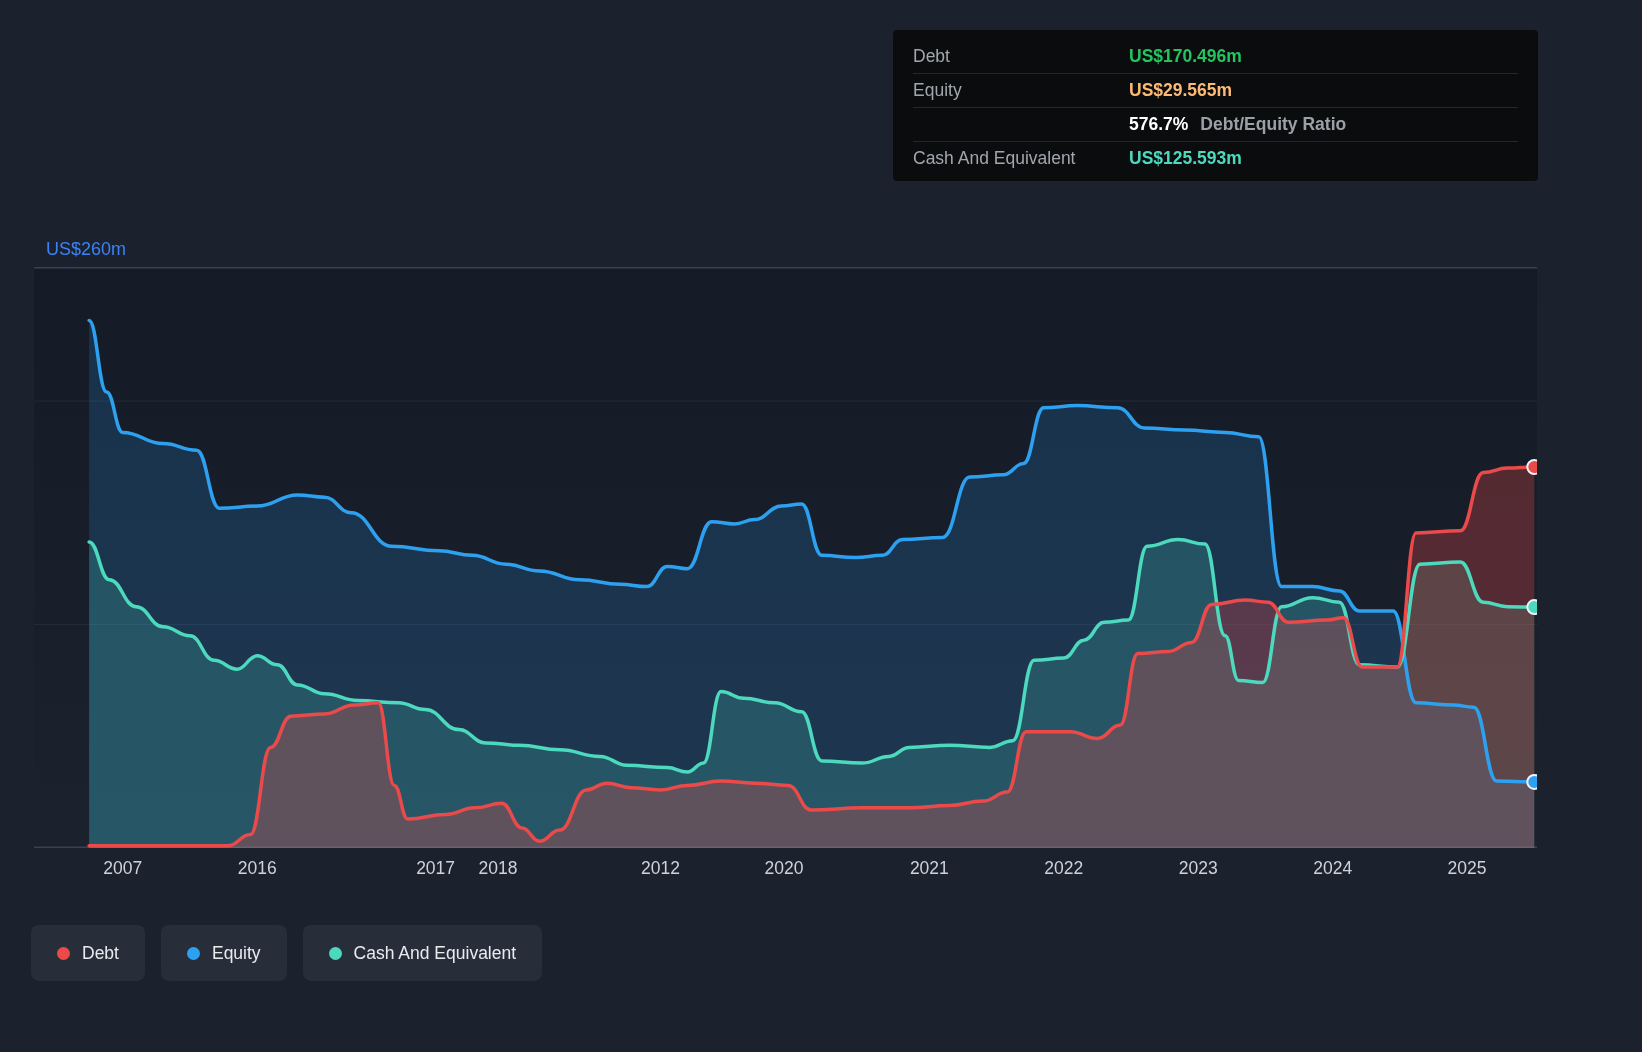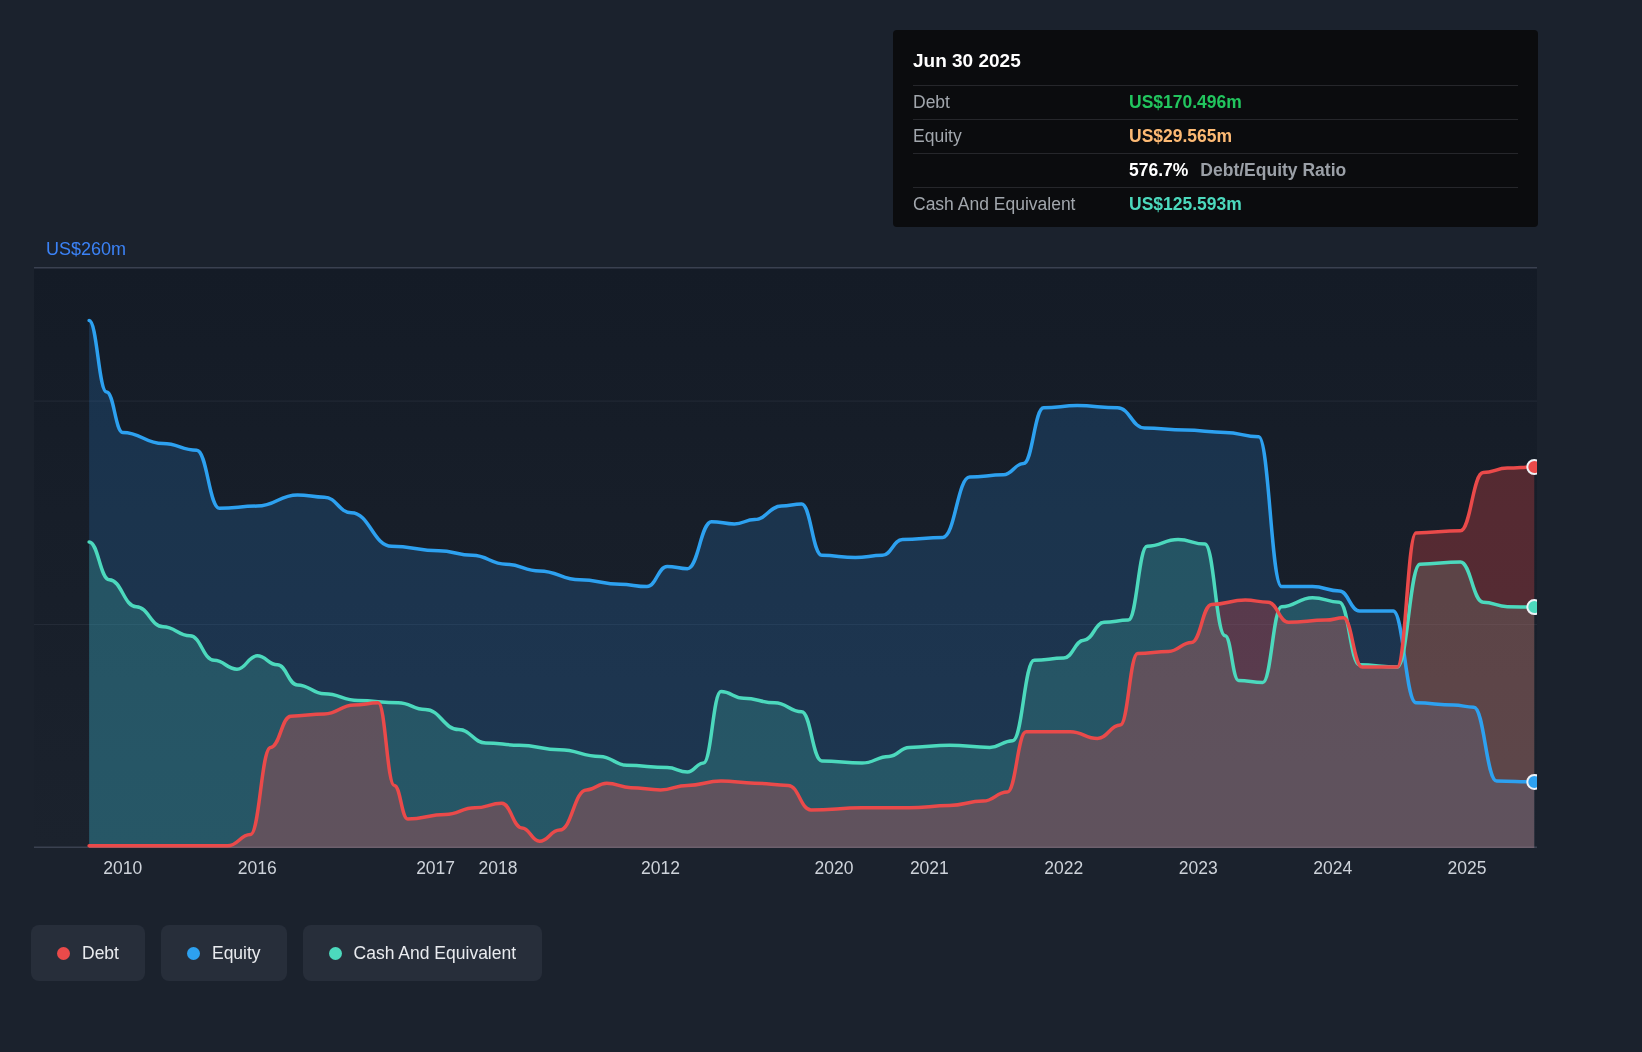--- a/index.html
+++ b/index.html
@@ -32,21 +32,20 @@
   .legend-pill{
     display:flex;align-items:center;gap:12px;height:56px;padding:0 26px;
     background:#272e3a;border-radius:8px;font-size:17.5px;color:#e9ebef;cursor:pointer;
   }
   .legend-dot{width:13px;height:13px;border-radius:50%;flex:none}
 </style>
 </head>
 <body>
 
 <div class="tooltip">
-  <div class="tt-title">Jun 30 2025</div>
   <div class="tt-row">
     <span class="tt-label">Debt</span>
     <span class="tt-value" id="tt-debt-val" style="color: #22c55e;">US$170.496m</span>
   </div>
   <div class="tt-row">
     <span class="tt-label">Equity</span>
     <span class="tt-value" id="tt-equity-val" style="color: #fdba74;">US$29.565m</span>
   </div>
   <div class="tt-row">
     <span class="tt-label"></span>
@@ -79,26 +78,26 @@
     <path d="M55.1,578.8C118.1,578.8 130.6,578.8 193.6,578.8C204.0,578.8 206.1,567.6 216.4,567.6C225.6,567.6 227.4,480.4 236.6,480.4C245.8,480.4 247.6,449.2 256.8,449.2C272.1,449.2 275.1,446.9 290.4,446.9C303.8,446.9 306.5,438.0 320.0,438.0C331.0,438.0 333.2,435.8 344.2,435.8C351.5,435.8 353.0,518.4 360.3,518.4C366.4,518.4 367.6,552.0 373.7,552.0C390.8,552.0 394.3,547.5 411.4,547.5C424.8,547.5 427.5,540.8 441.0,540.8C453.2,540.8 455.6,536.3 467.8,536.3C477.0,536.3 478.8,560.9 488.0,560.9C495.9,560.9 497.5,574.3 505.5,574.3C514.6,574.3 516.5,563.1 525.6,563.1C537.9,563.1 540.3,522.9 552.5,522.9C561.7,522.9 563.5,516.2 572.7,516.2C583.7,516.2 585.9,520.7 596.9,520.7C610.3,520.7 613.0,522.9 626.5,522.9C638.7,522.9 641.1,518.4 653.4,518.4C668.6,518.4 671.7,514.0 687.0,514.0C702.2,514.0 705.3,516.2 720.6,516.2C735.9,516.2 738.9,518.4 754.2,518.4C764.6,518.4 766.7,543.0 777.0,543.0C800.3,543.0 804.9,540.8 828.1,540.8C849.5,540.8 853.8,540.8 875.2,540.8C893.5,540.8 897.2,538.5 915.5,538.5C930.8,538.5 933.8,534.1 949.1,534.1C960.1,534.1 962.3,525.1 973.3,525.1C981.9,525.1 983.6,464.8 992.1,464.8C1012.3,464.8 1016.3,464.8 1036.5,464.8C1048.7,464.8 1051.2,471.5 1063.4,471.5C1073.8,471.5 1075.9,458.1 1086.2,458.1C1094.2,458.1 1095.8,386.6 1103.7,386.6C1117.8,386.6 1120.6,384.4 1134.6,384.4C1145.0,384.4 1147.1,375.4 1157.5,375.4C1166.7,375.4 1168.5,337.4 1177.7,337.4C1192.9,337.4 1196.0,333.0 1211.3,333.0C1221.7,333.0 1223.7,335.2 1234.1,335.2C1243.3,335.2 1245.1,355.3 1254.3,355.3C1271.4,355.3 1274.8,353.1 1291.9,353.1C1299.9,353.1 1301.5,350.8 1309.4,350.8C1318.0,350.8 1319.7,400.0 1328.2,400.0C1344.1,400.0 1347.3,400.0 1363.2,400.0C1371.7,400.0 1373.5,265.9 1382.0,265.9C1402.2,265.9 1406.2,263.7 1426.4,263.7C1436.8,263.7 1438.8,205.6 1449.2,205.6C1460.2,205.6 1462.4,201.1 1473.4,201.1C1485.6,201.1 1488.1,200.0 1500.3,200.0L1500.3,581L55.1,581Z" fill="rgba(230,72,74,0.30)"></path>
     <path d="M55.1,53.6C63.1,53.6 64.7,125.1 72.6,125.1C79.9,125.1 81.4,165.4 88.7,165.4C107.1,165.4 110.7,176.5 129.1,176.5C144.3,176.5 147.4,183.2 162.7,183.2C173.1,183.2 175.1,241.3 185.5,241.3C202.6,241.3 206.1,239.1 223.2,239.1C241.5,239.1 245.2,227.9 263.5,227.9C275.7,227.9 278.2,230.2 290.4,230.2C302.6,230.2 305.0,245.8 317.3,245.8C335.6,245.8 339.3,279.3 357.6,279.3C379.0,279.3 383.3,283.8 404.7,283.8C419.9,283.8 423.0,288.3 438.3,288.3C453.5,288.3 456.6,297.2 471.9,297.2C487.1,297.2 490.2,303.9 505.5,303.9C523.8,303.9 527.5,312.8 545.8,312.8C564.1,312.8 567.8,317.3 586.1,317.3C598.4,317.3 600.8,319.6 613.0,319.6C622.2,319.6 624.0,299.4 633.2,299.4C642.4,299.4 644.2,301.7 653.4,301.7C664.4,301.7 666.6,254.7 677.6,254.7C687.9,254.7 690.0,257.0 700.4,257.0C709.6,257.0 711.4,252.5 720.6,252.5C732.8,252.5 735.2,239.1 747.5,239.1C756.6,239.1 758.5,236.9 767.6,236.9C776.8,236.9 778.6,288.3 787.8,288.3C803.1,288.3 806.1,290.5 821.4,290.5C833.6,290.5 836.1,288.3 848.3,288.3C857.5,288.3 859.3,272.6 868.5,272.6C886.8,272.6 890.5,270.4 908.8,270.4C921.0,270.4 923.5,210.1 935.7,210.1C951.0,210.1 954.0,207.8 969.3,207.8C978.5,207.8 980.3,196.6 989.5,196.6C998.6,196.6 1000.5,140.8 1009.6,140.8C1024.9,140.8 1028.0,138.5 1043.2,138.5C1061.6,138.5 1065.2,140.8 1083.6,140.8C1095.8,140.8 1098.2,160.9 1110.4,160.9C1128.8,160.9 1132.4,163.1 1150.8,163.1C1169.1,163.1 1172.8,165.4 1191.1,165.4C1206.4,165.4 1209.4,169.8 1224.7,169.8C1235.1,169.8 1237.2,319.6 1247.6,319.6C1261.6,319.6 1264.4,319.6 1278.5,319.6C1290.7,319.6 1293.2,324.0 1305.4,324.0C1314.5,324.0 1316.4,344.1 1325.5,344.1C1340.8,344.1 1343.9,344.1 1359.2,344.1C1369.5,344.1 1371.6,435.8 1382.0,435.8C1399.1,435.8 1402.5,438.0 1419.6,438.0C1428.8,438.0 1430.6,440.2 1439.8,440.2C1450.2,440.2 1452.3,514.0 1462.7,514.0C1479.8,514.0 1483.2,514.9 1500.3,514.9" fill="none" stroke="#2da1f0" stroke-width="3.5" stroke-linejoin="round" stroke-linecap="round"></path>
     <path d="M55.1,274.9C64.3,274.9 66.1,312.8 75.3,312.8C87.5,312.8 90.0,339.7 102.2,339.7C114.4,339.7 116.8,359.8 129.1,359.8C141.3,359.8 143.7,368.7 155.9,368.7C166.9,368.7 169.1,393.3 180.1,393.3C190.5,393.3 192.6,402.2 203.0,402.2C212.2,402.2 214.0,388.8 223.2,388.8C232.3,388.8 234.2,397.8 243.3,397.8C252.5,397.8 254.3,417.9 263.5,417.9C275.7,417.9 278.2,426.8 290.4,426.8C305.7,426.8 308.7,433.5 324.0,433.5C342.3,433.5 346.0,435.8 364.3,435.8C376.5,435.8 379.0,442.5 391.2,442.5C406.5,442.5 409.5,462.6 424.8,462.6C437.0,462.6 439.5,476.0 451.7,476.0C467.0,476.0 470.0,478.2 485.3,478.2C503.6,478.2 507.3,482.7 525.6,482.7C544.0,482.7 547.6,489.4 566.0,489.4C578.2,489.4 580.6,498.3 592.9,498.3C611.2,498.3 614.9,500.6 633.2,500.6C642.4,500.6 644.2,505.0 653.4,505.0C660.7,505.0 662.2,496.1 669.5,496.1C677.4,496.1 679.0,424.6 687.0,424.6C697.4,424.6 699.4,431.3 709.8,431.3C723.9,431.3 726.7,435.8 740.7,435.8C753.0,435.8 755.4,444.7 767.6,444.7C776.8,444.7 778.6,493.9 787.8,493.9C806.1,493.9 809.8,496.1 828.1,496.1C840.4,496.1 842.8,489.4 855.0,489.4C864.2,489.4 866.0,480.4 875.2,480.4C893.5,480.4 897.2,478.2 915.5,478.2C933.8,478.2 937.5,480.4 955.8,480.4C966.2,480.4 968.3,473.7 978.7,473.7C988.5,473.7 990.4,393.3 1000.2,393.3C1013.7,393.3 1016.3,391.1 1029.8,391.1C1038.9,391.1 1040.8,373.2 1049.9,373.2C1059.1,373.2 1060.9,355.3 1070.1,355.3C1081.1,355.3 1083.3,353.1 1094.3,353.1C1102.9,353.1 1104.6,279.3 1113.1,279.3C1127.2,279.3 1130.0,272.6 1144.1,272.6C1156.3,272.6 1158.7,277.1 1170.9,277.1C1180.1,277.1 1181.9,368.7 1191.1,368.7C1197.2,368.7 1198.4,413.4 1204.6,413.4C1215.6,413.4 1217.8,415.6 1228.7,415.6C1237.3,415.6 1239.0,339.7 1247.6,339.7C1261.6,339.7 1264.4,330.7 1278.5,330.7C1290.7,330.7 1293.2,335.2 1305.4,335.2C1314.5,335.2 1316.4,397.8 1325.5,397.8C1342.7,397.8 1346.1,400.0 1363.2,400.0C1373.6,400.0 1375.7,297.2 1386.0,297.2C1404.4,297.2 1408.0,295.0 1426.4,295.0C1436.8,295.0 1438.8,335.2 1449.2,335.2C1460.2,335.2 1462.4,339.7 1473.4,339.7C1485.6,339.7 1488.1,340.1 1500.3,340.1" fill="none" stroke="#4cd9bd" stroke-width="3.5" stroke-linejoin="round" stroke-linecap="round"></path>
     <path d="M55.1,578.8C118.1,578.8 130.6,578.8 193.6,578.8C204.0,578.8 206.1,567.6 216.4,567.6C225.6,567.6 227.4,480.4 236.6,480.4C245.8,480.4 247.6,449.2 256.8,449.2C272.1,449.2 275.1,446.9 290.4,446.9C303.8,446.9 306.5,438.0 320.0,438.0C331.0,438.0 333.2,435.8 344.2,435.8C351.5,435.8 353.0,518.4 360.3,518.4C366.4,518.4 367.6,552.0 373.7,552.0C390.8,552.0 394.3,547.5 411.4,547.5C424.8,547.5 427.5,540.8 441.0,540.8C453.2,540.8 455.6,536.3 467.8,536.3C477.0,536.3 478.8,560.9 488.0,560.9C495.9,560.9 497.5,574.3 505.5,574.3C514.6,574.3 516.5,563.1 525.6,563.1C537.9,563.1 540.3,522.9 552.5,522.9C561.7,522.9 563.5,516.2 572.7,516.2C583.7,516.2 585.9,520.7 596.9,520.7C610.3,520.7 613.0,522.9 626.5,522.9C638.7,522.9 641.1,518.4 653.4,518.4C668.6,518.4 671.7,514.0 687.0,514.0C702.2,514.0 705.3,516.2 720.6,516.2C735.9,516.2 738.9,518.4 754.2,518.4C764.6,518.4 766.7,543.0 777.0,543.0C800.3,543.0 804.9,540.8 828.1,540.8C849.5,540.8 853.8,540.8 875.2,540.8C893.5,540.8 897.2,538.5 915.5,538.5C930.8,538.5 933.8,534.1 949.1,534.1C960.1,534.1 962.3,525.1 973.3,525.1C981.9,525.1 983.6,464.8 992.1,464.8C1012.3,464.8 1016.3,464.8 1036.5,464.8C1048.7,464.8 1051.2,471.5 1063.4,471.5C1073.8,471.5 1075.9,458.1 1086.2,458.1C1094.2,458.1 1095.8,386.6 1103.7,386.6C1117.8,386.6 1120.6,384.4 1134.6,384.4C1145.0,384.4 1147.1,375.4 1157.5,375.4C1166.7,375.4 1168.5,337.4 1177.7,337.4C1192.9,337.4 1196.0,333.0 1211.3,333.0C1221.7,333.0 1223.7,335.2 1234.1,335.2C1243.3,335.2 1245.1,355.3 1254.3,355.3C1271.4,355.3 1274.8,353.1 1291.9,353.1C1299.9,353.1 1301.5,350.8 1309.4,350.8C1318.0,350.8 1319.7,400.0 1328.2,400.0C1344.1,400.0 1347.3,400.0 1363.2,400.0C1371.7,400.0 1373.5,265.9 1382.0,265.9C1402.2,265.9 1406.2,263.7 1426.4,263.7C1436.8,263.7 1438.8,205.6 1449.2,205.6C1460.2,205.6 1462.4,201.1 1473.4,201.1C1485.6,201.1 1488.1,200.0 1500.3,200.0" fill="none" stroke="#ea4a4a" stroke-width="3.5" stroke-linejoin="round" stroke-linecap="round"></path>
     <circle cx="1500.3" cy="514.9" r="7" fill="#2da1f0" stroke="#eef2f6" stroke-width="2"></circle>
     <circle cx="1500.3" cy="340.1" r="7" fill="#4cd9bd" stroke="#eef2f6" stroke-width="2"></circle>
     <circle cx="1500.3" cy="200.0" r="7" fill="#ea4a4a" stroke="#eef2f6" stroke-width="2"></circle>
   </svg>
 
 <div id="x-axis">
-    <span class="x-label" style="left: 122.728px;">2010</span>
+    <span class="x-label" style="left: 122.728px;">2007</span>
     <span class="x-label" style="left: 257.165px;">2016</span>
     <span class="x-label" style="left: 391.601px; margin-left: 44px;">2017</span>
     <span class="x-label" style="left: 498px;">2018</span>
     <span class="x-label" style="left: 660.474px;">2012</span>
-    <span class="x-label" style="left: 834px;">2020</span>
+    <span class="x-label" style="left: 784px;">2020</span>
     <span class="x-label" style="left: 929.347px;">2021</span>
     <span class="x-label" style="left: 1063.78px;">2022</span>
     <span class="x-label" style="left: 1198.22px;">2023</span>
     <span class="x-label" style="left: 1332.66px;">2024</span>
     <span class="x-label" style="left: 1467.09px;">2025</span>
   </div>
 
 <div class="legend">
   <div class="legend-pill">
     <span class="legend-dot" style="background: rgb(234, 74, 74);"></span>

